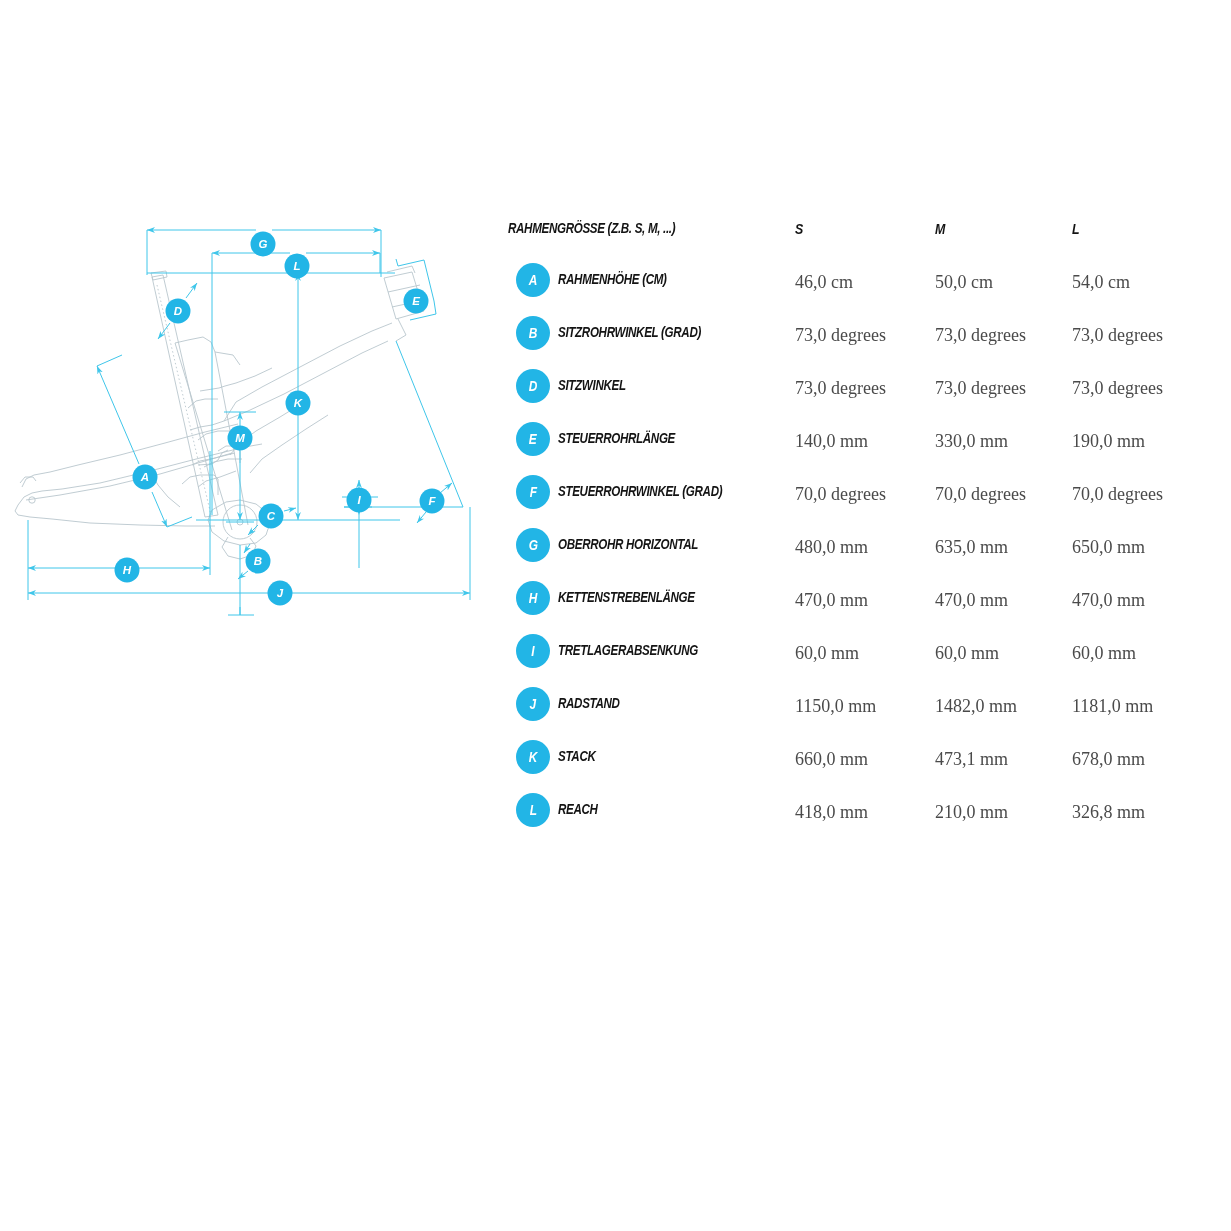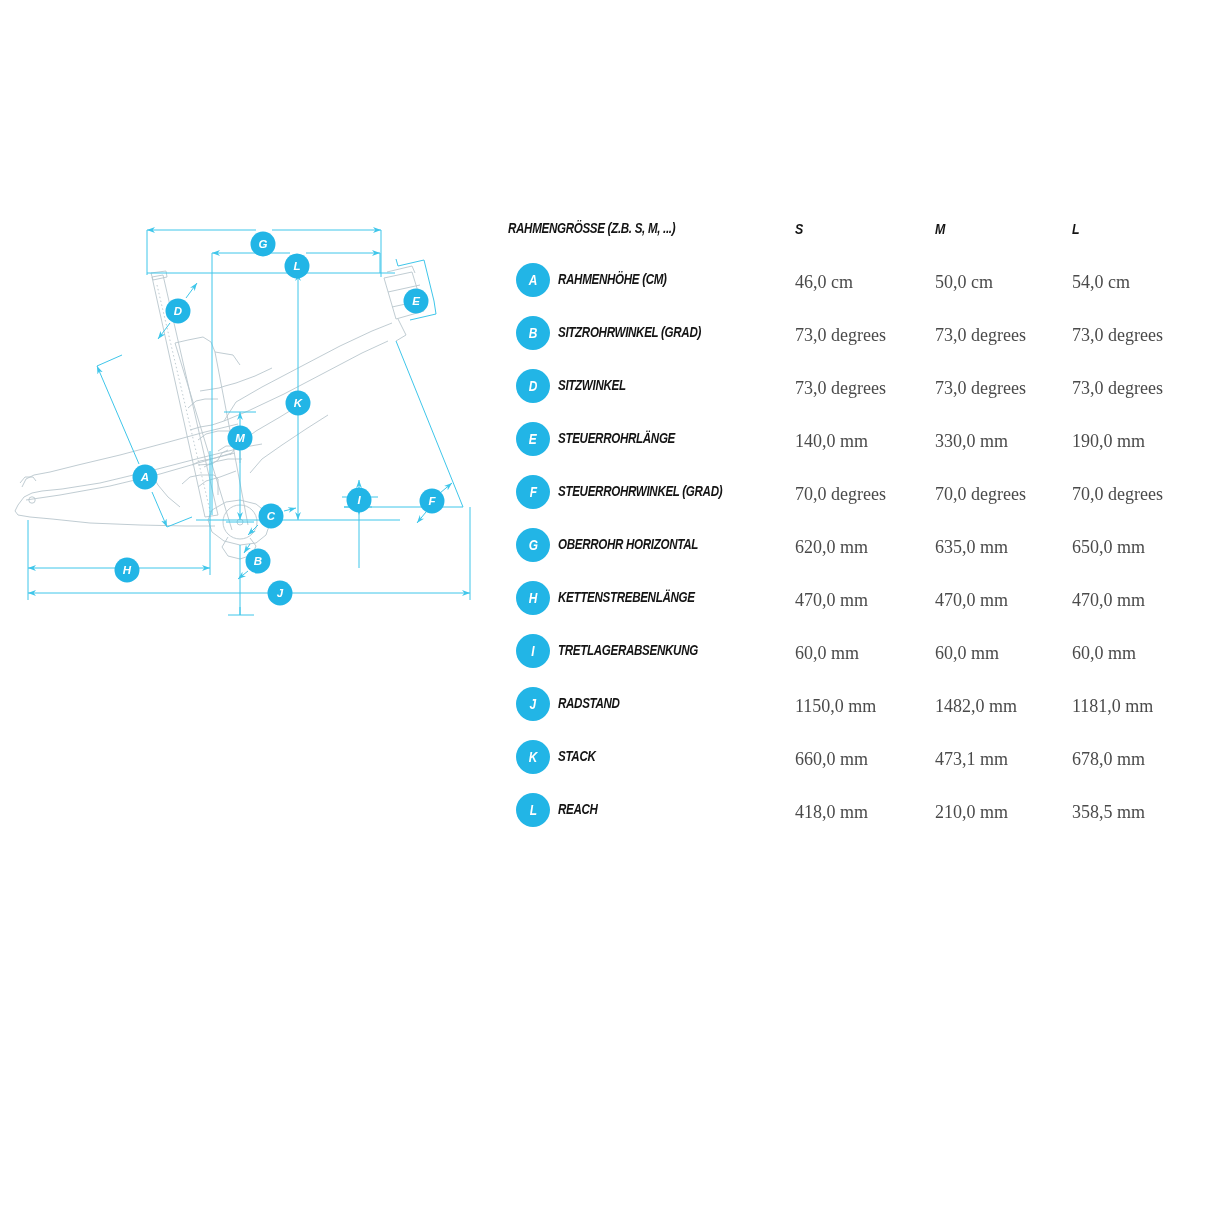--- a/index.html
+++ b/index.html
@@ -404,21 +404,21 @@
           <div class="row-label">STEUERROHRWINKEL (GRAD)</div>
           <div class="cell cell-s">70,0 degrees</div>
           <div class="cell cell-m">70,0 degrees</div>
           <div class="cell cell-l">70,0 degrees</div>
         </div>
         <div class="spec-row">
           <div class="row-badge" style="background: rgb(34, 181, 230);">
             <span>G</span>
           </div>
           <div class="row-label">OBERROHR HORIZONTAL</div>
-          <div class="cell cell-s">620,0 mm</div>
+          <div class="cell cell-s">480,0 mm</div>
           <div class="cell cell-m">635,0 mm</div>
           <div class="cell cell-l">650,0 mm</div>
         </div>
         <div class="spec-row">
           <div class="row-badge" style="background: rgb(34, 181, 230);">
             <span>H</span>
           </div>
           <div class="row-label">KETTENSTREBENLÄNGE</div>
           <div class="cell cell-s">470,0 mm</div>
           <div class="cell cell-m">470,0 mm</div>
@@ -451,18 +451,18 @@
           <div class="cell cell-m">473,1 mm</div>
           <div class="cell cell-l">678,0 mm</div>
         </div>
         <div class="spec-row">
           <div class="row-badge" style="background: rgb(34, 181, 230);">
             <span>L</span>
           </div>
           <div class="row-label">REACH</div>
           <div class="cell cell-s">418,0 mm</div>
           <div class="cell cell-m">210,0 mm</div>
-          <div class="cell cell-l">358,5 mm</div>
+          <div class="cell cell-l">326,8 mm</div>
         </div>
       </div>
   </div>
 
 </div>
 
 </body></html>

